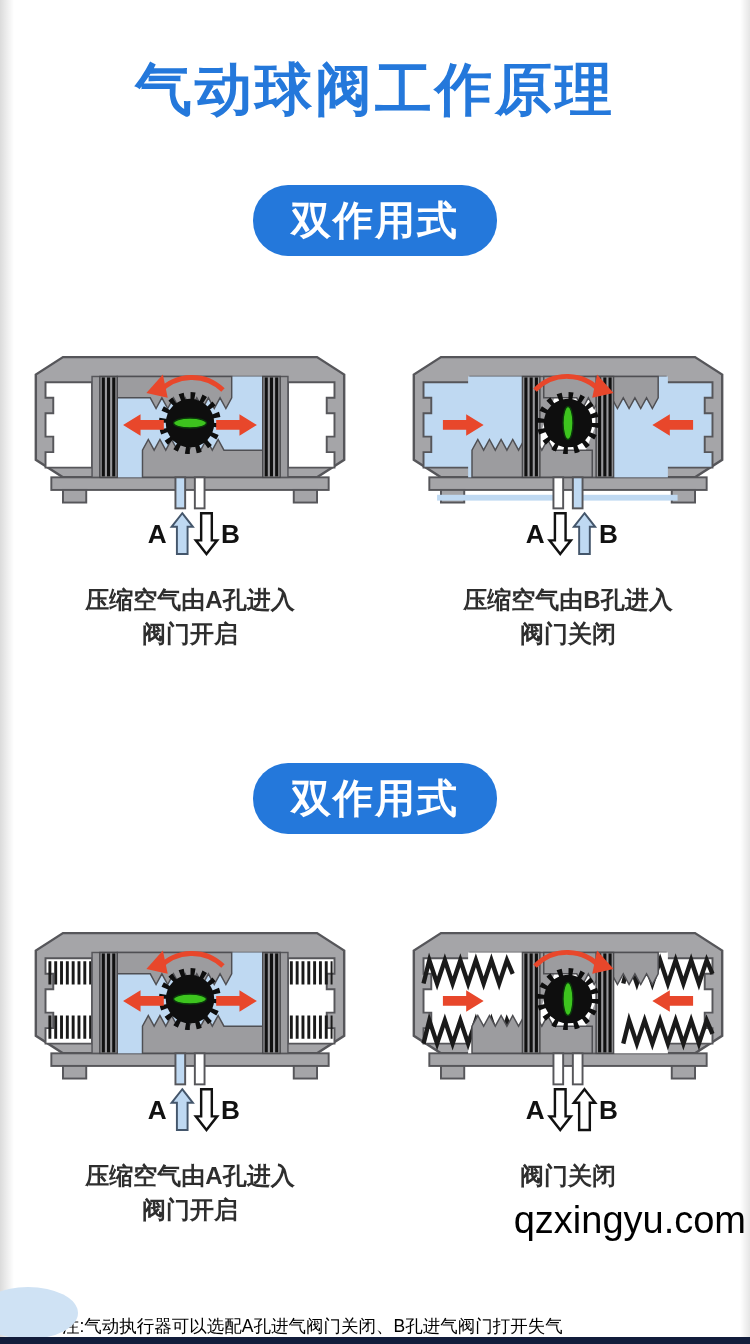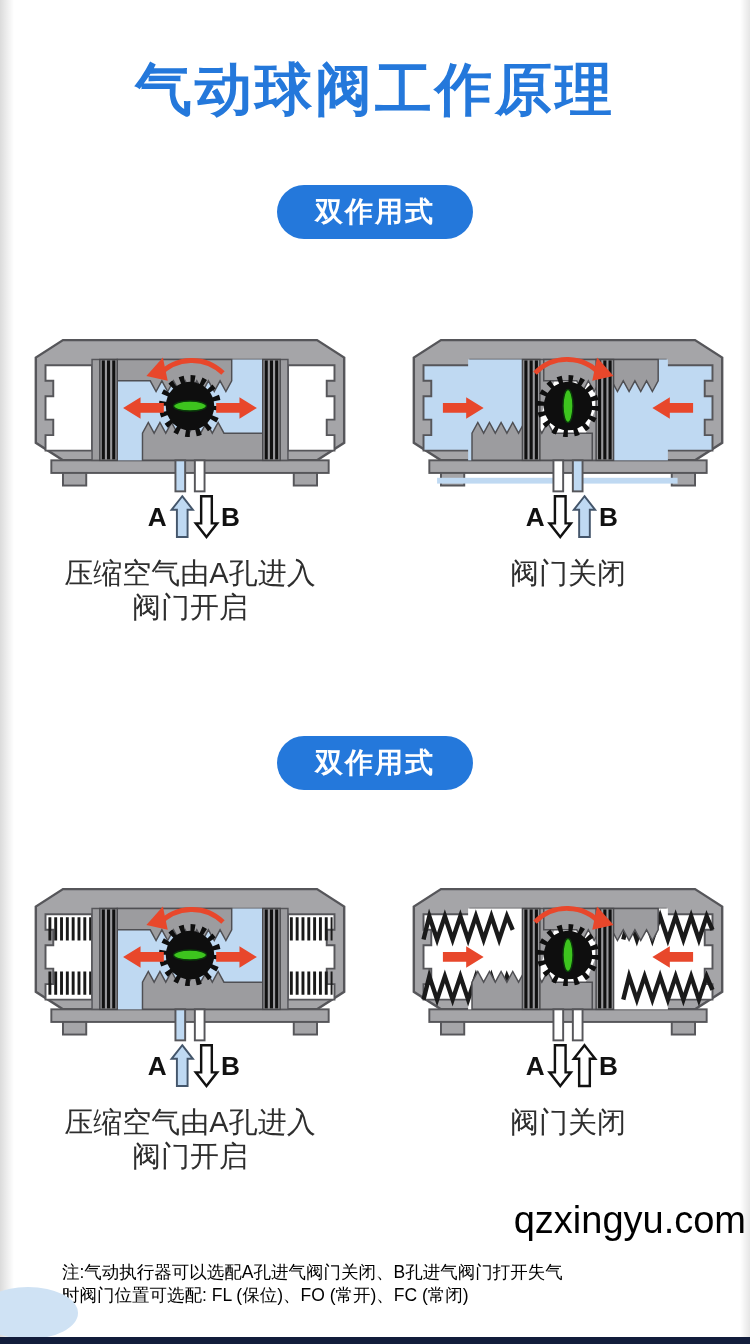--- a/index.html
+++ b/index.html
@@ -13,35 +13,35 @@
   .edge-shadow-right{position:absolute;right:0;top:0;width:10px;height:100%;
     background:linear-gradient(to left, rgba(0,0,0,0.10), rgba(0,0,0,0));}
   .title{
     margin:52px 0 0 0; text-align:center;
     font-size:57px; line-height:75px; font-weight:800; letter-spacing:3px;
     color:var(--accent_blue);
   }
   .badge{
     display:block; width:max-content; margin:0 auto;
     background:var(--accent_blue); color:#fff;
-    font-size:28px; font-weight:700; letter-spacing:2px;
+    font-size:40px; font-weight:700; letter-spacing:2px;
     padding:8px 38px; border-radius:35px;
   }
   .badge-1{margin-top:58px;}
   .badge-2{margin-top:112px;}
   .figrow{
     display:flex; justify-content:space-between;
     padding:0 22px 0 30px;
   }
   .figrow-1{margin-top:97px;}
   .figrow-2{margin-top:95px;}
   .figure{width:320px;}
   .cap{
-    margin-top:14px; text-align:center;
-    font-size:29px; line-height:34px; color:#2e2e2e;
+    margin-top:24px; text-align:center;
+    font-size:24px; line-height:34px; color:#2e2e2e;font-weight:bold;
   }
   .note{
     margin:88px 0 0 62px; position:relative; z-index:1;
     font-size:17.5px; line-height:23px; color:#000000;
   }
   .watermark{
     position:absolute; top:1199px; right:4px; z-index:5;
     font-size:38px; color:#000; white-space:nowrap;
   }
   .bottom-bar{position:absolute; left:0; bottom:0; width:100%; height:7px;
@@ -166,20 +166,21 @@
         <use href="#rarrow" class="red" transform="translate(36,74)"></use>
         <use href="#rarrow" class="red" transform="translate(294,74) scale(-1,1)"></use>
         <path class="redstroke" d="M131,38 A46,46 0 0 1 199,40"></path>
         <polygon class="red" points="212,41 195,22 190,46"></polygon>
         <text class="plabel" x="141" y="196" text-anchor="end">A</text>
         <use href="#pdown" class="pa-o" transform="translate(157,186)"></use>
         <use href="#pup" class="pa-f" transform="translate(182,186)"></use>
         <text class="plabel" x="197" y="196">B</text>
       </svg>
       <div class="cap">
+        <div>压缩空气由B孔进入</div>
         <div>阀门关闭</div>
       </div>
     </div>
   </div>
 
   <div class="badge badge-2">双作用式</div>
 
   <div class="figrow figrow-2">
 
     <div class="figure">

